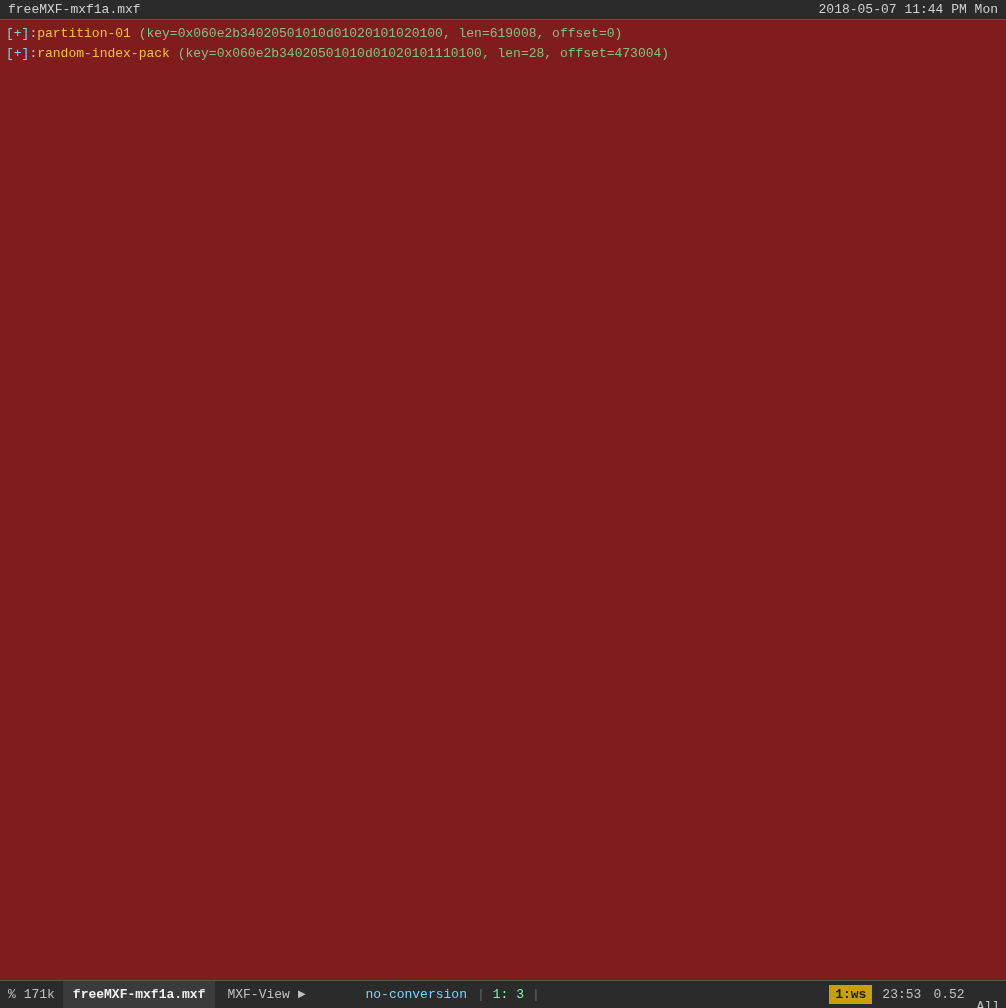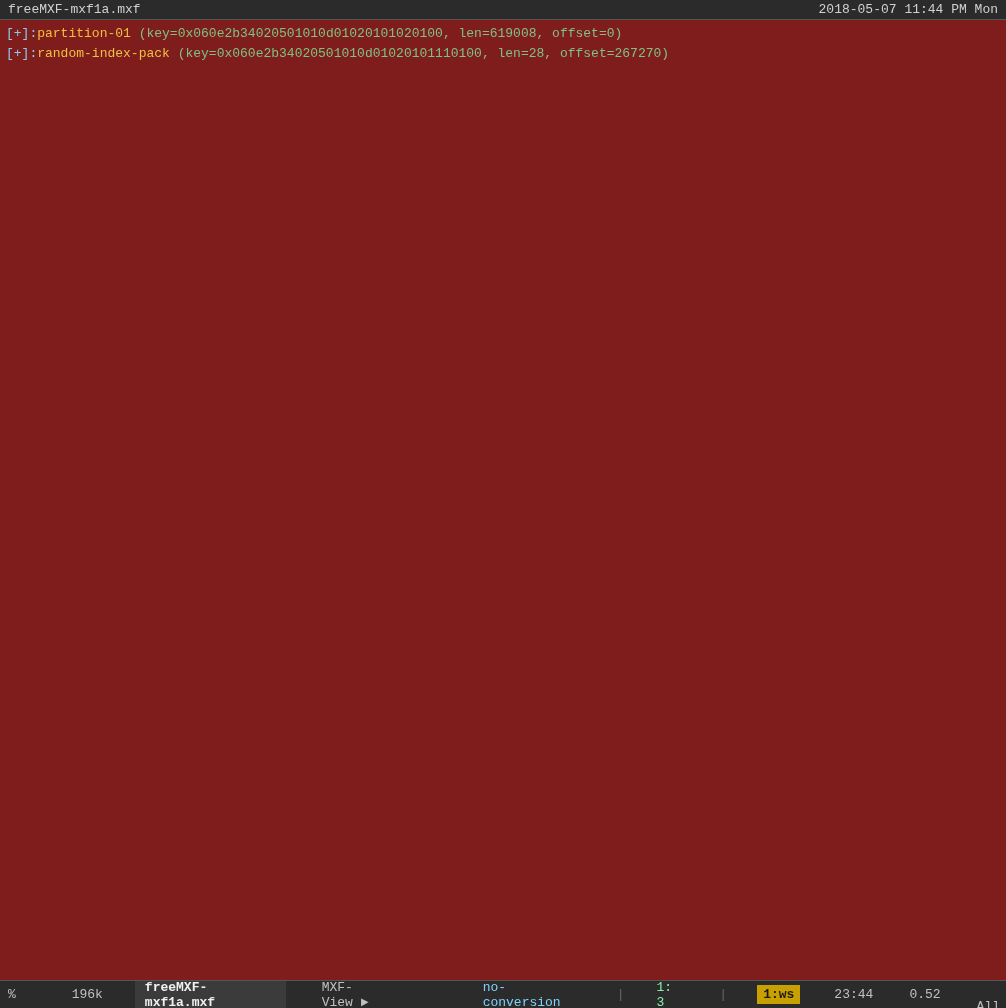--- a/index.html
+++ b/index.html
@@ -1,19 +1,18 @@
 <!DOCTYPE html>
 <html><head>
   <meta charset="utf-8">
   <style>
     * {
       margin: 0;
       padding: 0;
       box-sizing: border-box;
-      gap: 24px;
     }
 
     body {
       width: 1006px;
       height: 1008px;
       background-color: #3b3b3b;
       font-family: 'Courier New', Courier, monospace;
       font-size: 13px;
       color: #d0d0d0;
       overflow: hidden;
@@ -141,34 +140,34 @@
 <body>
 
 <div id="title-bar">
   <span id="title-filename">freeMXF-mxf1a.mxf</span>
   <span id="title-datetime">2018-05-07  11:44 PM Mon</span>
 </div>
 
 <div id="main-content">
 
 <div class="code-line"><span class="bracket-plus">[+]</span><span class="bracket-plus">:</span><span class="key-name-yellow">partition-01</span><span class="params"> (key=0x060e2b34020501010d01020101020100, len=619008, offset=0)</span></div>
-    <div class="code-line"><span class="bracket-plus">[+]</span><span class="bracket-plus">:</span><span class="key-name-yellow">random-index-pack</span><span class="params"> (key=0x060e2b34020501010d01020101110100, len=28, offset=267270)</span></div>
+    <div class="code-line"><span class="bracket-plus">[+]</span><span class="bracket-plus">:</span><span class="key-name-yellow">random-index-pack</span><span class="params"> (key=0x060e2b34020501010d01020101110100, len=28, offset=473004)</span></div>
   </div>
 
 <div id="status-bar">
   <span class="status-segment status-percent">
-    <span>%</span>&nbsp;<span>196k</span>
+    <span>%</span>&nbsp;<span>171k</span>
   </span>
   <span class="status-filename">freeMXF-mxf1a.mxf</span>
   <span class="status-mode">
     <span>MXF-View</span>&nbsp;<span>►</span>
   </span>
   <span class="status-no-conversion">no-conversion</span>
   <span class="separator">|</span>
   <span class="status-pos">1: 3</span>
   <span class="separator">|</span>
   <div class="status-right">
     <span class="status-ws-box">1:ws</span>
-    <span class="status-time">23:44</span>
+    <span class="status-time">23:53</span>
     <span class="status-time">0.52</span>
     <span class="status-all">All</span>
   </div>
 </div>
 
 </body></html>

